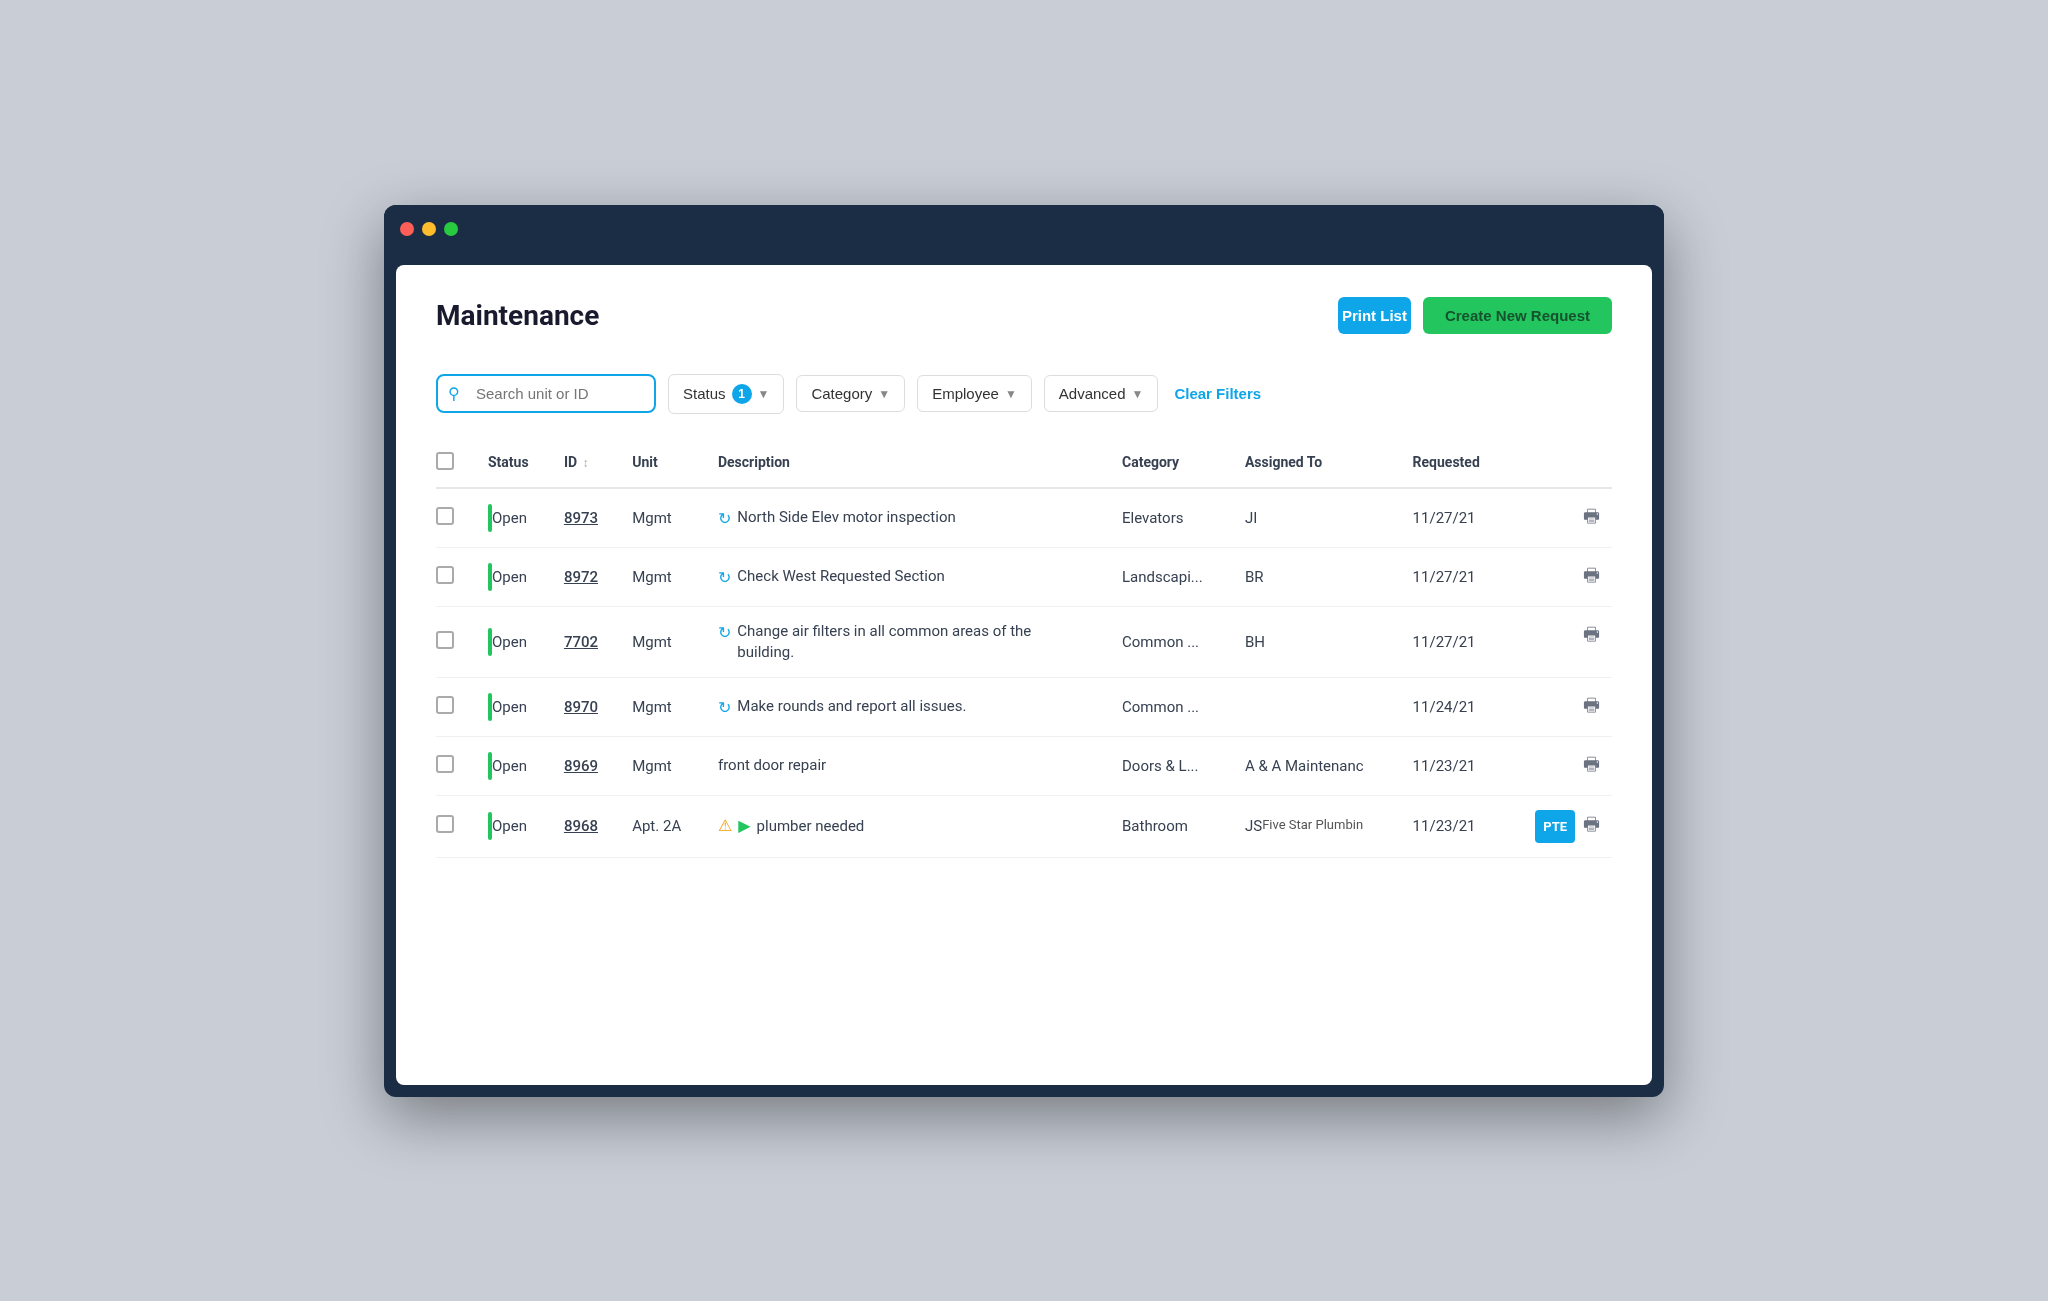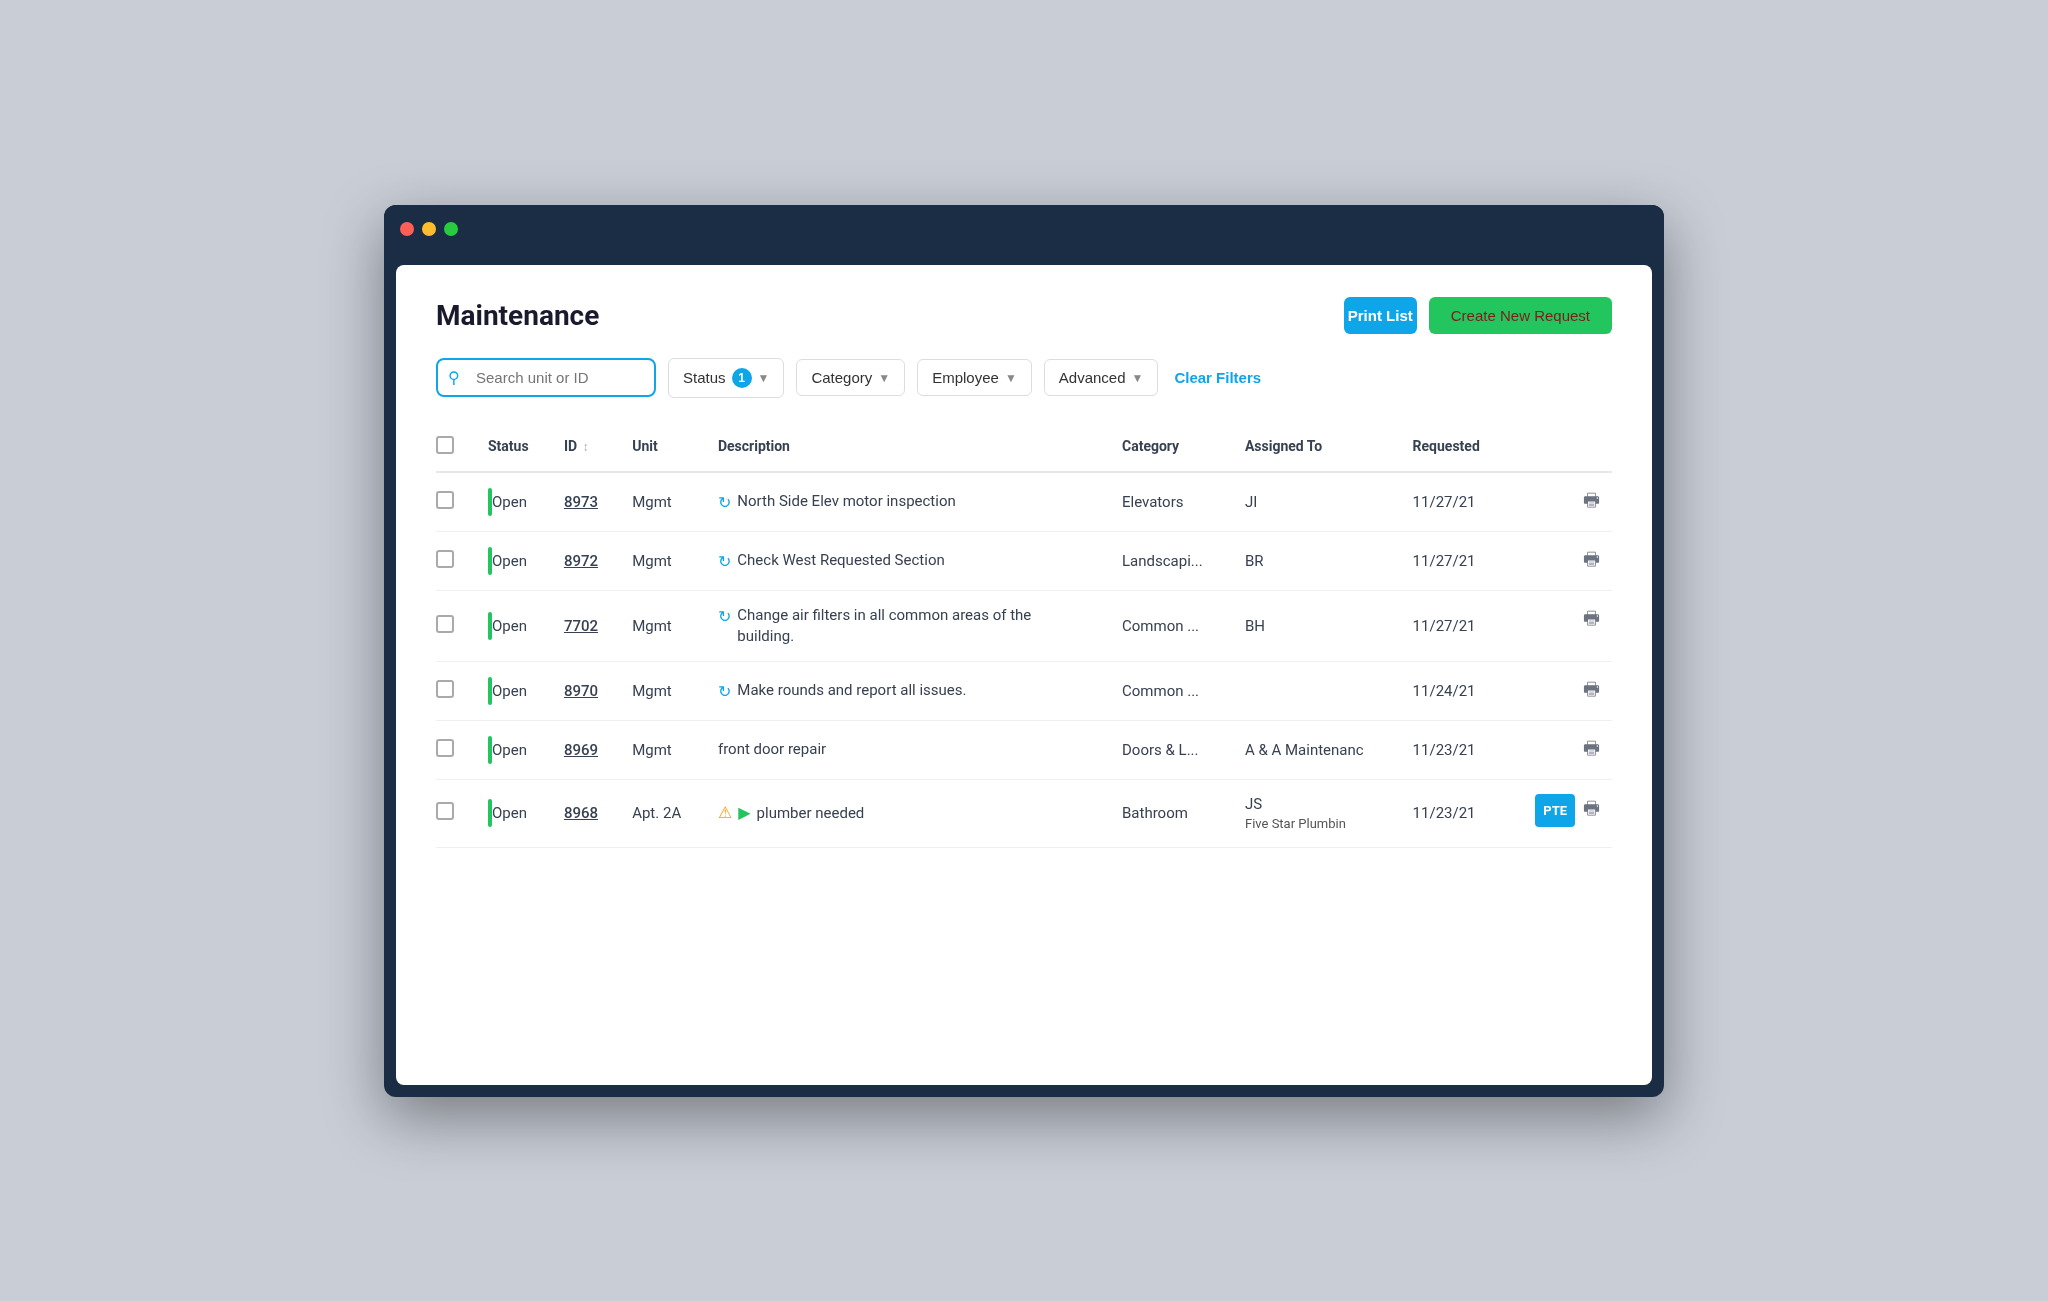--- a/index.html
+++ b/index.html
@@ -46,21 +46,21 @@
       border-radius: 8px;
       padding: 32px 40px 40px 40px;
       min-height: 820px;
     }
 
     
     .header-row {
       display: flex;
       align-items: center;
       justify-content: space-between;
-      margin-bottom: 24px;
+      margin-bottom: 40px;
       gap: 8px;
     }
 
     .page-title {
       font-size: 28px;
       font-weight: 700;
       color: #1a1a2e;
     }
 
     .header-buttons {
@@ -74,26 +74,26 @@
       border: none;
       border-radius: 6px;
       padding: 10px 4px;
       font-size: 15px;
       font-weight: 600;
       cursor: pointer;
     }
 
     .btn-create {
       background: #22c55e;
-      color: #7f1d1d;
+      color: #14532d;
       border: none;
       border-radius: 6px;
       padding: 10px 22px;
       font-size: 15px;
-      font-weight: 400;
+      font-weight: 700;
       cursor: pointer;
     }
 
     
     .filters-row {
       display: flex;
       align-items: center;
       gap: 12px;
       margin-bottom: 28px;
       flex-wrap: wrap;
@@ -293,21 +293,21 @@
     }
 
     .sort-indicator {
       color: #aaa;
       font-size: 12px;
       margin-left: 2px;
     }
 
     .assigned-multi {
       display: flex;
-      flex-direction: column;
+      flex-direction: row;
       line-height: 1.4;
     }
   </style>
 </head>
 <body>
 
 <div class="window">
   <div class="titlebar">
     <span class="traffic-light red"></span>
     <span class="traffic-light yellow"></span>

